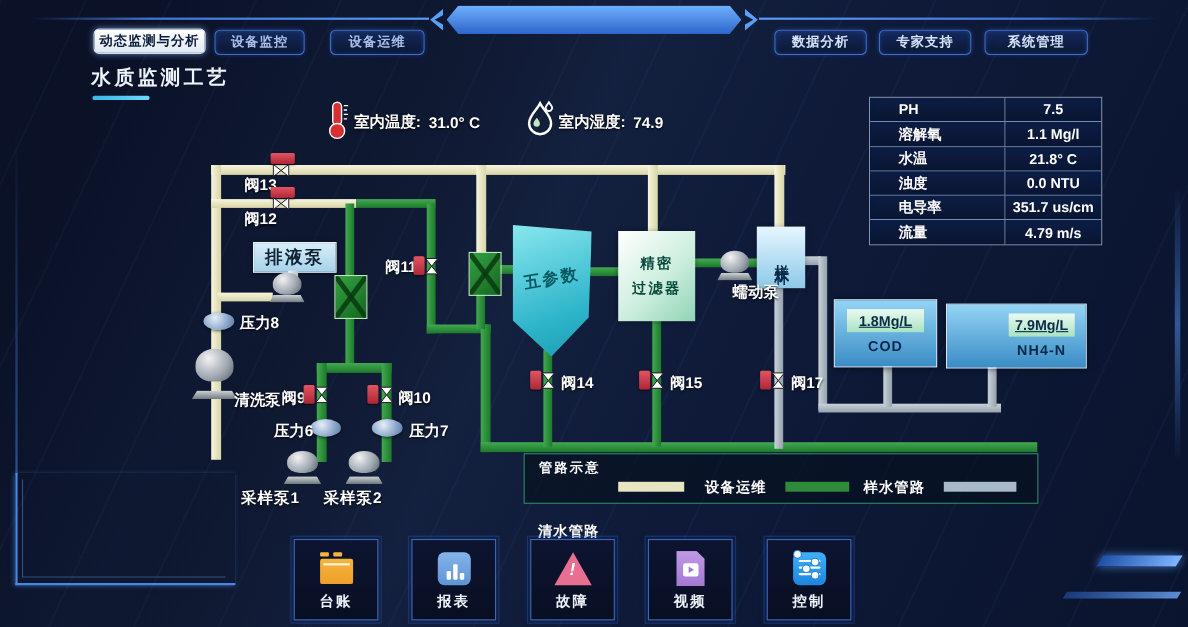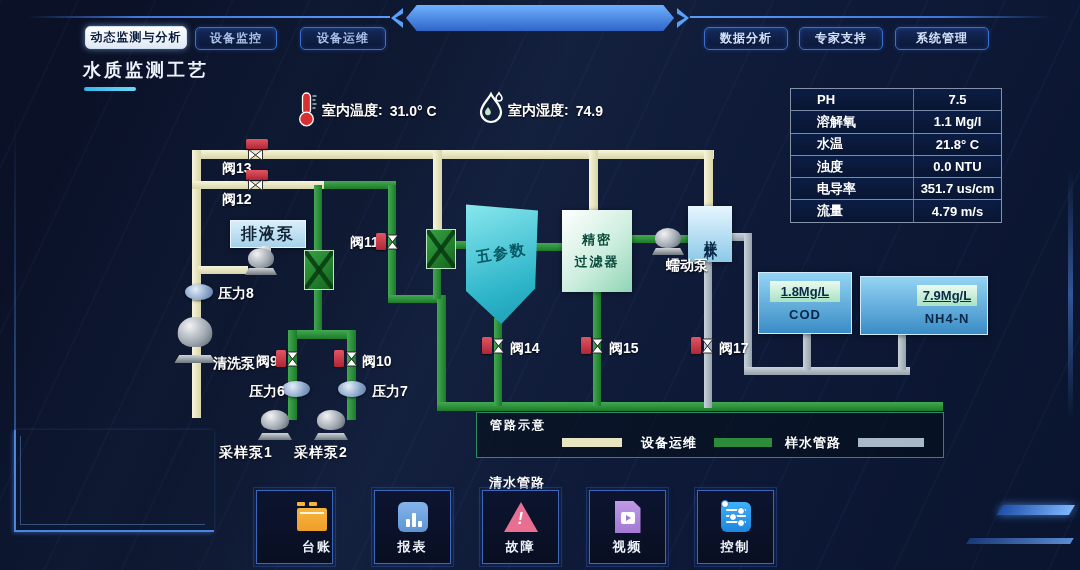--- a/index.html
+++ b/index.html
@@ -350,21 +350,21 @@
   <div class="legend">
     <div class="leg-title">管路示意</div>
     <div class="leg-item-label" style="left:12px;margin-top:40px;">清水管路</div>
     <div class="leg-swatch" style="left: 85px; width: 60px; background: rgb(232, 230, 192);"></div>
     <div class="leg-item-label" style="left:164px;">设备运维</div>
     <div class="leg-swatch" style="left: 237px; width: 58px; background: rgb(46, 139, 58);"></div>
     <div class="leg-item-label" style="left:308px;">样水管路</div>
     <div class="leg-swatch" style="left: 381px; width: 66px; background: rgb(169, 185, 201);"></div>
   </div>
 
-  <div class="tbtn" style="left:256px;align-items:flex-end;">
+  <div class="tbtn" style="left:267px;">
     <span class="ic ic-ledger">
         <i class="dash d1"></i>
         <i class="dash d2"></i>
         <i class="win"></i>
       </span>
     <span class="cap">台账</span>
   </div>
   <div class="tbtn" style="left:374px;">
     <span class="ic ic-report">
         <i class="sq"></i>

